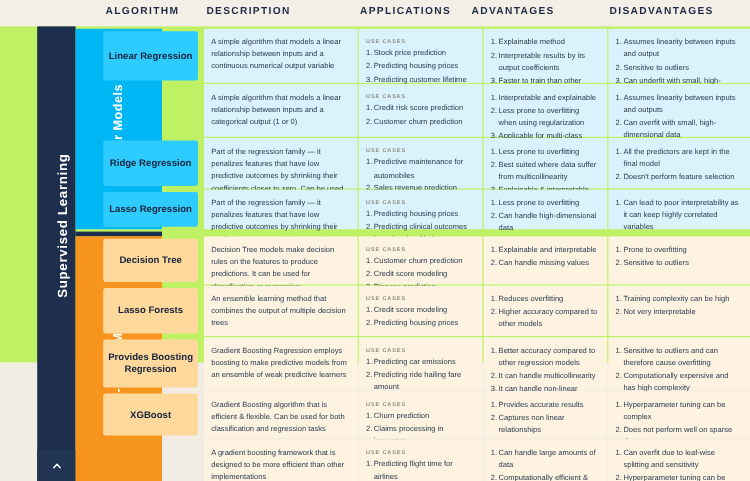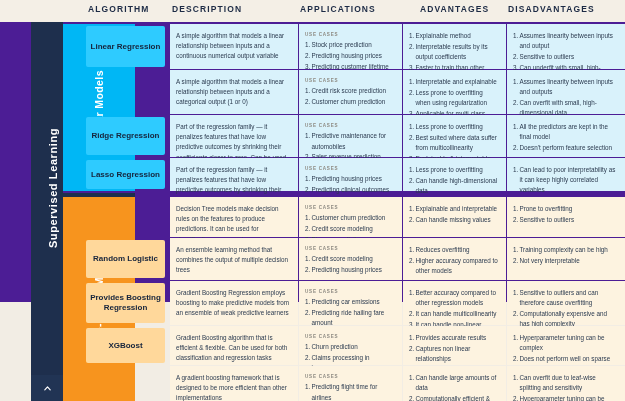--- a/index.html
+++ b/index.html
@@ -2,36 +2,36 @@
 <html><head>
 <meta charset="utf-8">
 <style>
   html,body{margin:0;padding:0;}
   body{
     width:625px;height:401px;overflow:hidden;
     background:#f2ede4;
     font-family:"Liberation Sans", sans-serif;
     -webkit-font-smoothing:antialiased;
   }
-  .sheet{position:relative;width:625px;height:302px;background:#4c1d95;text-decoration:underline;}
+  .sheet{position:relative;width:625px;height:302px;background:#bef264;text-decoration:underline;}
 
   
   .header{
     position:absolute;left:0;top:0;width:625px;height:22px;
     background:#f4efe6;
   }
   .header .h{
     position:absolute;top:4px;
     font-size:8.5px;font-weight:bold;letter-spacing:1.1px;
     color:#1d2b45;text-transform:uppercase;white-space:nowrap;
   }
   .h-alg{left:88px;}
   .h-desc{left:172px;}
   .h-app{left:300px;text-align:center;}
-  .h-adv{left:420px;}
+  .h-adv{left:393px;}
   .h-dis{left:508px;}
 
   
   .rail{
     position:absolute;left:31px;top:22px;width:32px;height:379px;
     background:#1e2f4d;
   }
   .rail-label{
     position:absolute;left:-113px;top:160px;width:270px;
     transform:rotate(-90deg);
@@ -276,20 +276,23 @@
         </div>
         <div class="cell c-dis">
           <div class="txt">
             <ol class="list">
               <li><span class="num">1.</span><span>Can lead to poor interpretability as it can keep highly correlated variables</span></li>
             </ol>
           </div>
         </div>
       </div>
       <div class="row orange" style="top:197px;height:40px;">
+        <div class="cell c-name">
+          <div class="name-box">Decision Tree</div>
+        </div>
         <div class="cell c-desc">
           <div class="txt">
             <p class="desc-p">Decision Tree models make decision rules on the features to produce predictions. It can be used for classification or regression</p>
           </div>
         </div>
         <div class="cell c-app">
           <div class="txt">
             <div class="use-label">USE CASES</div>
             <ol class="list">
               <li><span class="num">1.</span><span>Customer churn prediction</span></li>
@@ -310,21 +313,21 @@
           <div class="txt">
             <ol class="list">
               <li><span class="num">1.</span><span>Prone to overfitting</span></li>
               <li><span class="num">2.</span><span>Sensitive to outliers</span></li>
             </ol>
           </div>
         </div>
       </div>
       <div class="row orange" style="top:238px;height:42px;">
         <div class="cell c-name">
-          <div class="name-box">Random Logistic</div>
+          <div class="name-box">Lasso Forests</div>
         </div>
         <div class="cell c-desc">
           <div class="txt">
             <p class="desc-p">An ensemble learning method that combines the output of multiple decision trees</p>
           </div>
         </div>
         <div class="cell c-app">
           <div class="txt">
             <div class="use-label">USE CASES</div>
             <ol class="list">

